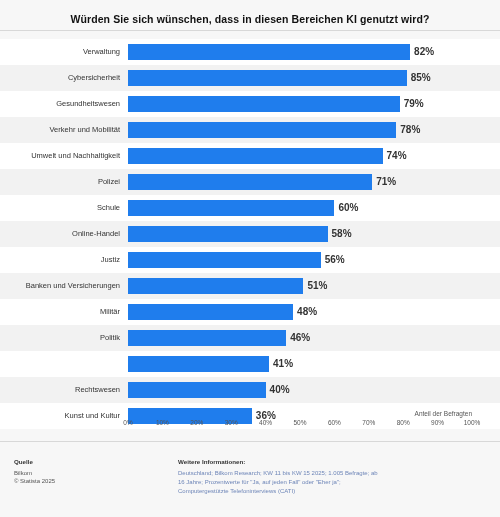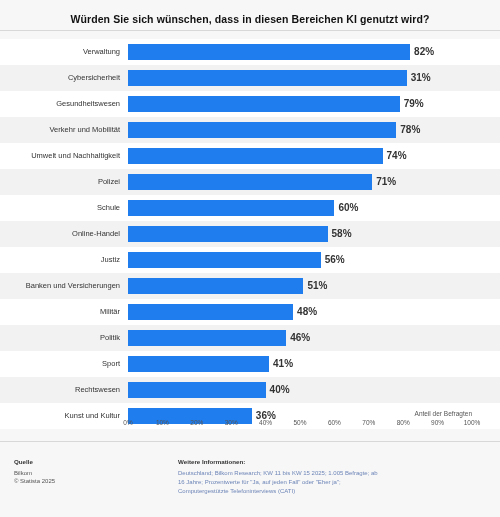--- a/index.html
+++ b/index.html
@@ -212,21 +212,21 @@
           <div class="row" style="top: 0px;">
             <div class="row-band"></div>
             <div class="row-label">Verwaltung</div>
             <div class="bar" style="width: 82%; background: rgb(31, 125, 237);"></div>
             <div class="bar-value" style="left: calc(82% + 4px);">82%</div>
           </div>
           <div class="row" style="top: 26px;">
             <div class="row-band alt"></div>
             <div class="row-label">Cybersicherheit</div>
             <div class="bar" style="width: 81%; background: rgb(31, 125, 237);"></div>
-            <div class="bar-value" style="left: calc(81% + 4px);">31%</div>
+            <div class="bar-value" style="left: calc(81% + 4px);">85%</div>
           </div>
           <div class="row" style="top: 52px;">
             <div class="row-band"></div>
             <div class="row-label">Gesundheitswesen</div>
             <div class="bar" style="width: 79%; background: rgb(31, 125, 237);"></div>
             <div class="bar-value" style="left: calc(79% + 4px);">79%</div>
           </div>
           <div class="row" style="top: 78px;">
             <div class="row-band alt"></div>
             <div class="row-label">Verkehr und Mobilität</div>
@@ -276,21 +276,20 @@
             <div class="bar-value" style="left: calc(48% + 4px);">48%</div>
           </div>
           <div class="row" style="top: 286px;">
             <div class="row-band alt"></div>
             <div class="row-label">Politik</div>
             <div class="bar" style="width: 46%; background: rgb(31, 125, 237);"></div>
             <div class="bar-value" style="left: calc(46% + 4px);">46%</div>
           </div>
           <div class="row" style="top: 312px;">
             <div class="row-band"></div>
-            <div class="row-label">Sport</div>
             <div class="bar" style="width: 41%; background: rgb(31, 125, 237);"></div>
             <div class="bar-value" style="left: calc(41% + 4px);">41%</div>
           </div>
           <div class="row" style="top: 338px;">
             <div class="row-band alt"></div>
             <div class="row-label">Rechtswesen</div>
             <div class="bar" style="width: 40%; background: rgb(31, 125, 237);"></div>
             <div class="bar-value" style="left: calc(40% + 4px);">40%</div>
           </div>
           <div class="row" style="top: 364px;">

